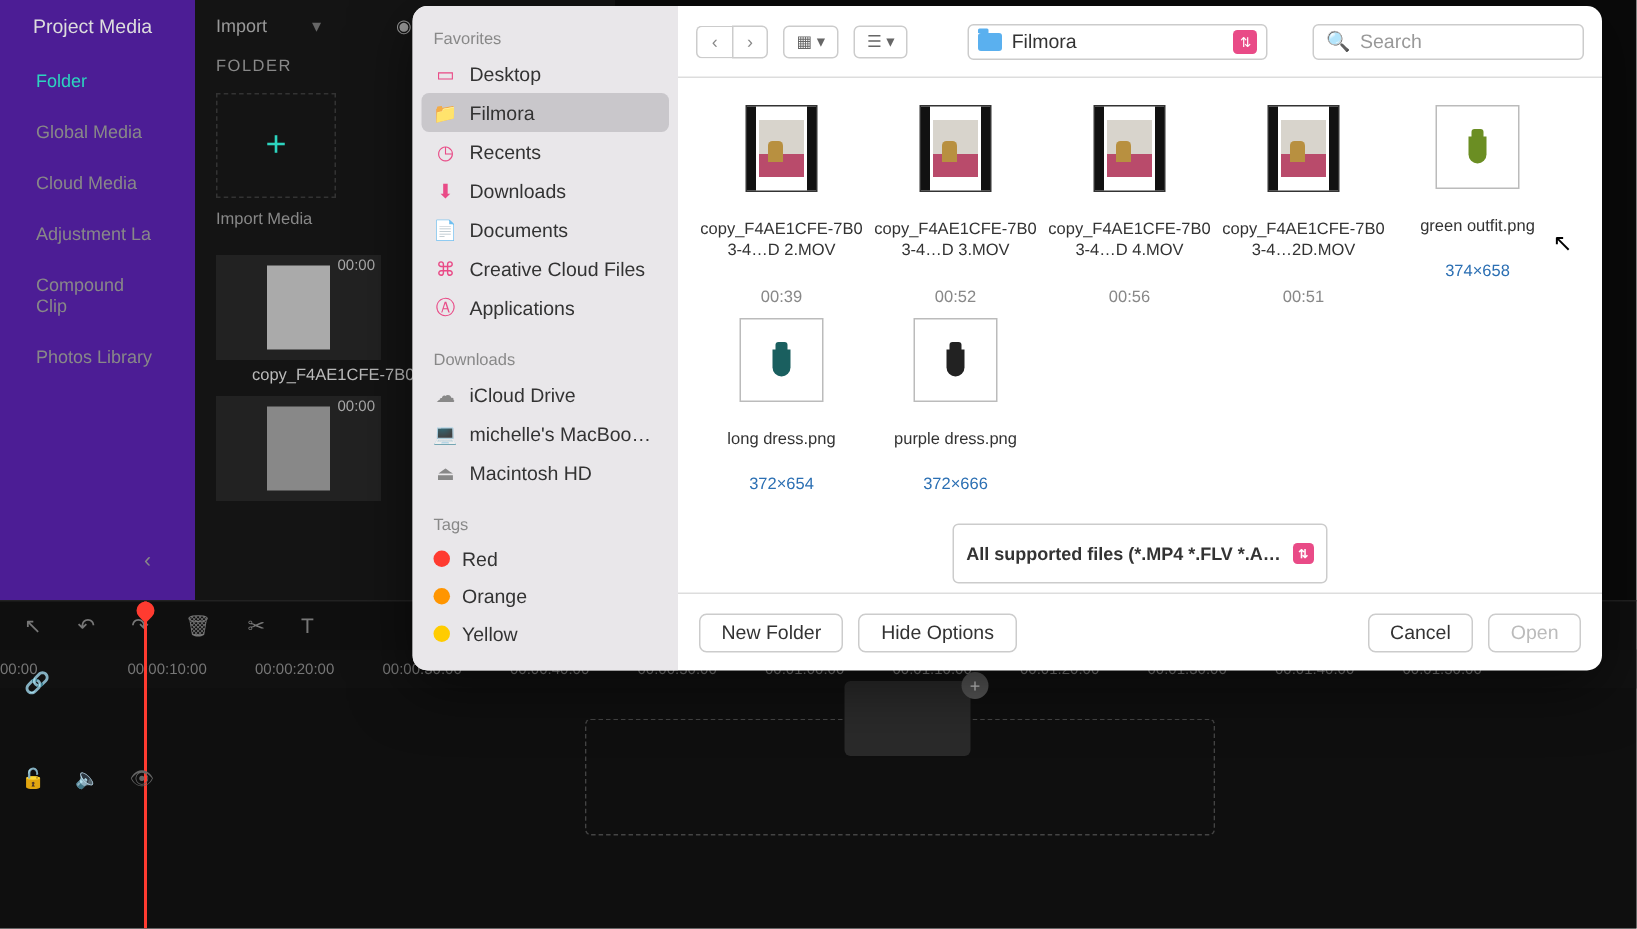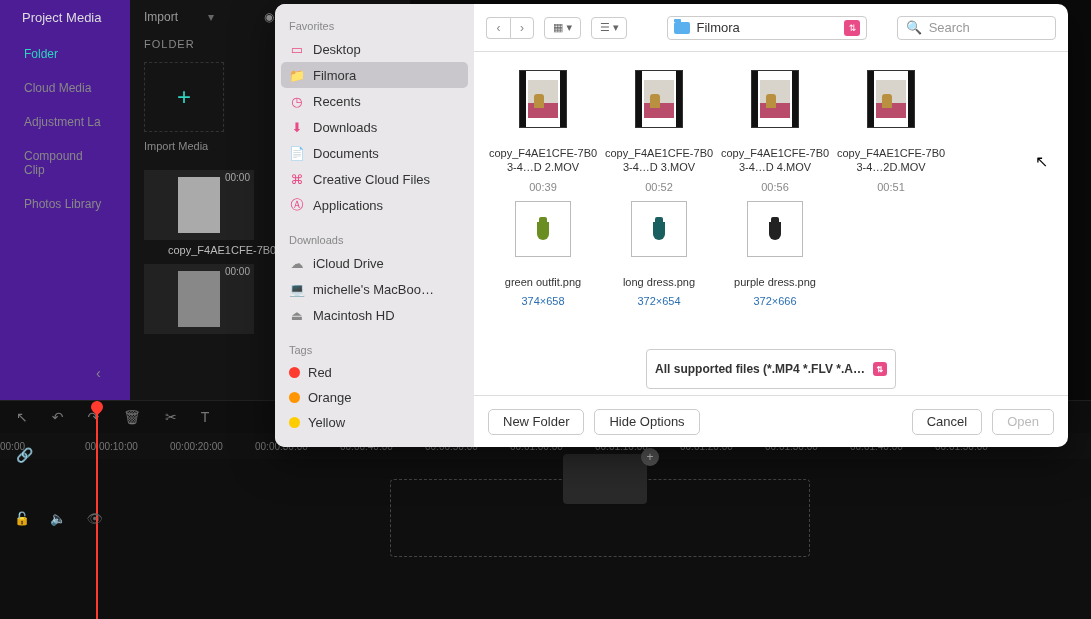--- a/index.html
+++ b/index.html
@@ -30,21 +30,21 @@
 .playhead { position:absolute; left:96px; top:0; bottom:0; width:2px; background:#ff3b30; }
 .playhead::before { content:""; position:absolute; top:0; left:-5px; width:12px; height:12px; background:#ff3b30; border-radius:50% 50% 50% 0; transform:rotate(-45deg); }
 .drop-zone { position:absolute; left:390px; top:78px; width:420px; height:78px; border:1px dashed #444; border-radius:4px; }
 .drop-zone .item { position:absolute; left:172px; top:-26px; width:84px; height:50px; background:#2a2a2a; border-radius:4px; }
 .drop-zone .plus { position:absolute; left:250px; top:-32px; width:18px; height:18px; background:#555; border-radius:50%; color:#ccc; font-size:12px; display:flex; align-items:center; justify-content:center; }
 .track-icons { position:absolute; left:14px; top:110px; display:flex; gap:20px; color:#666; font-size:13px; }
 .link-icon { position:absolute; left:16px; top:46px; color:#2dd4bf; font-size:14px; }
 
 
 .finder { position:absolute; left:275px; top:4px; width:793px; height:443px; background:#fff; border-radius:10px; box-shadow:0 10px 40px rgba(0,0,0,.5); display:flex; overflow:hidden; color:#333; }
-.sidebar { width:199px; background:#e9e7ea; padding:10px 0; overflow:hidden; font-size:13px; }
+.sidebar { width:177px; background:#e9e7ea; padding:10px 0; overflow:hidden; font-size:13px; }
 .sb-head { font-size:11px; color:#888; padding:6px 14px 4px; font-weight:500; }
 .sb-item { padding:5px 14px; display:flex; align-items:center; gap:8px; cursor:pointer; color:#333; }
 .sb-item.sel { background:#c9c7cb; border-radius:5px; margin:0 6px; padding:5px 8px; }
 .sb-ico { width:16px; height:16px; display:inline-flex; align-items:center; justify-content:center; color:#e94b87; font-size:13px; }
 .sb-ico.gray { color:#888; }
 .tag-dot { width:11px; height:11px; border-radius:50%; }
 
 .main { flex:1; display:flex; flex-direction:column; }
 .toolbar { height:48px; border-bottom:1px solid #ddd; display:flex; align-items:center; padding:0 12px; gap:10px; }
 .nav-btn { width:24px; height:22px; border:1px solid #ccc; border-radius:4px; background:#fff; display:flex; align-items:center; justify-content:center; color:#888; font-size:12px; cursor:pointer; }
@@ -60,21 +60,21 @@
 
 .grid { flex:1; padding:18px 12px; display:flex; flex-wrap:wrap; gap:8px 2px; align-content:flex-start; overflow:auto; }
 .file { width:114px; text-align:center; font-size:11px; cursor:pointer; }
 .thumb { width:48px; height:58px; margin:0 auto 6px; background:#fff; border:1px solid #333; position:relative; display:flex; align-items:center; justify-content:center; }
 .thumb.vid::before, .thumb.vid::after { content:""; position:absolute; top:0; bottom:0; width:6px; background:#111; }
 .thumb.vid::before { left:0; } .thumb.vid::after { right:0; }
 .thumb .scene { width:30px; height:38px; background:linear-gradient(#d8d4cc 60%, #b94b6b 60%); position:relative; }
 .thumb .scene::after { content:""; position:absolute; left:6px; top:14px; width:10px; height:14px; background:#b89040; border-radius:3px 3px 0 0; }
 .thumb.img { border:1px solid #bbb; width:56px; height:56px; }
 .fname { color:#333; line-height:1.3; word-break:break-all; padding:0 2px;margin-top:18px; }
-.fmeta { color:#888; margin-top:6px; }
+.fmeta { color:#888; margin-top:17px; }
 .fmeta.blue { color:#2b6fb3; }
 
 .filter-row { padding:10px 0 6px; display:flex; justify-content:center; }
 .filter-sel { height:40px; border:1px solid #ccc; border-radius:4px; padding:0 8px; display:flex; align-items:center; gap:8px; font-size:12px;font-weight:bold; }
 .filter-sel .chev { width:14px; height:14px; background:#e94b87; border-radius:3px; color:#fff; font-size:8px; display:flex; align-items:center; justify-content:center; }
 
 .btn-row { height:52px; border-top:1px solid #ddd; display:flex; align-items:center; padding:0 14px; gap:10px; }
 .btn { height:26px; padding:0 14px; border:1px solid #ccc; border-radius:5px; background:#fff; font-size:13px; cursor:pointer; display:flex; align-items:center; }
 .btn.disabled { color:#bbb; }
 .spacer { flex:1; }
@@ -91,20 +91,21 @@
 </style>
 </head>
 <body>
 
 <div class="editor">
   <div class="editor-top">
     <div class="left-panel">
       <div class="left-title">Project Media</div>
       <div id="editor-sidebar">
           <div class="left-item active">Folder</div>
+          <div class="left-item">Global Media</div>
           <div class="left-item">Cloud Media</div>
           <div class="left-item">Adjustment La</div>
           <div class="left-item">Compound Clip</div>
           <div class="left-item">Photos Library</div>
         </div>
     </div>
     <div class="mid-panel">
       <div class="mid-head">
         <span>Import</span>
         <span style="color:#666">▾</span>

